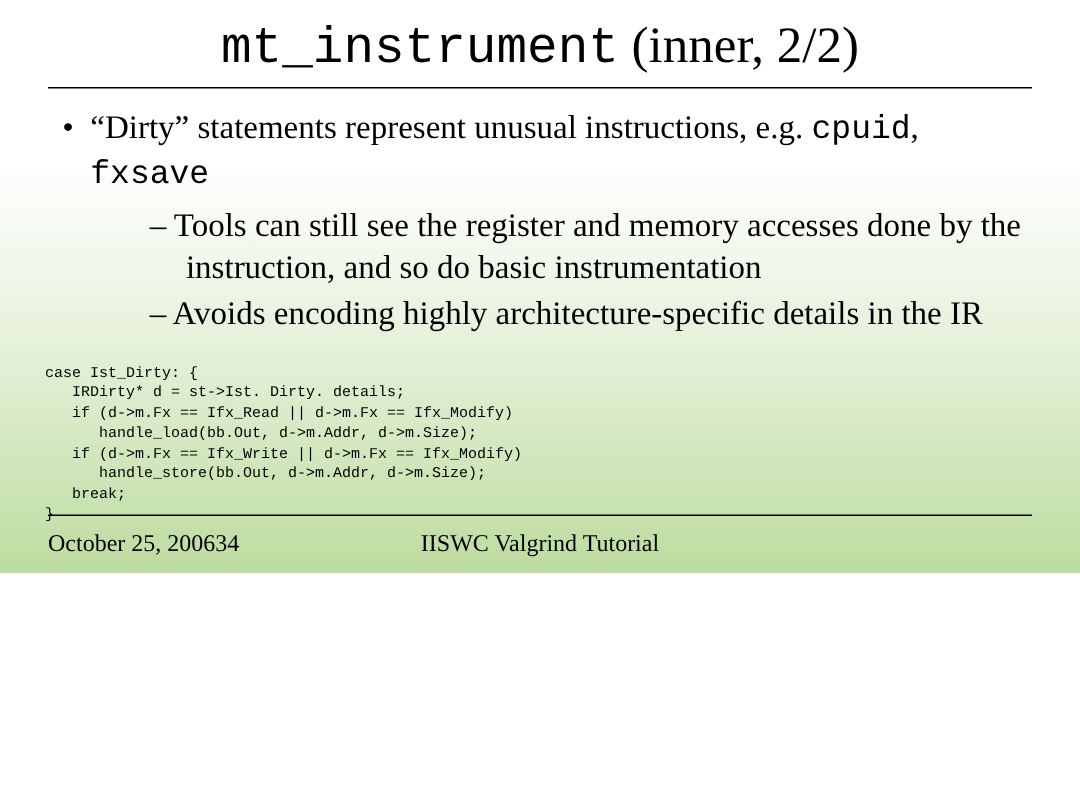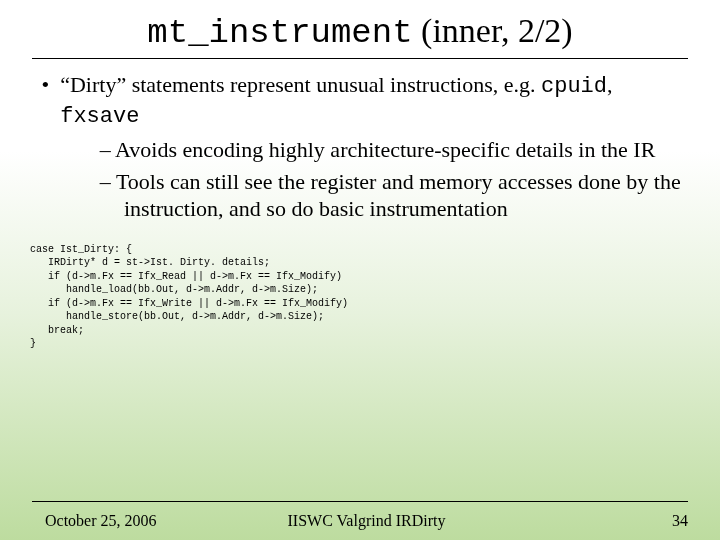--- a/index.html
+++ b/index.html
@@ -6,21 +6,21 @@
     margin: 0;
     padding: 0;
     width: 720px;
     height: 540px;
     overflow: hidden;
     font-family: "Times New Roman", Times, serif;
     color: #000;
   }
   .slide {
     width: 720px;
-    height: 540px;
+    height: 382px;
     box-sizing: border-box;
     background: linear-gradient(to bottom, #ffffff 0%, #ffffff 28%, #e7f2dd 58%, #bddc9f 100%);
     position: relative;
   }
   .title {
     text-align: center;
     font-size: 34px;
     padding: 12px 0 4px 0;
   }
   .title .mono { font-family: "Courier New", Courier, monospace; }
@@ -54,61 +54,60 @@
     position: absolute;
     left: 32px;
     right: 32px;
     bottom: 38px;
     border: none;
     border-top: 1px solid #000;
     margin: 0;
   }
   .footer {
     position: absolute;
-    left: 45px;
+    left: 32px;
     right: 32px;
     bottom: 10px;
     font-size: 16px;
     display: flex;
-    justify-content: space-between;
     align-items: baseline;
   }
   .footer .center { position: absolute; left: 0; right: 0; text-align: center; }
 </style>
 </head>
 <body>
 
 <div class="slide">
 
   <div class="title">
     <span class="mono">mt_instrument</span><span> (inner, 2/2)</span>
   </div>
   <hr class="title-rule">
 
   <div class="content">
     <ul class="lvl1">
       <li>
         <span>“Dirty” statements represent unusual instructions, e.g. </span><span class="mono">cpuid</span><span>, </span><span class="mono">fxsave</span>
         <div class="sub">
+          <div class="dash-line">– <span>Tools can still see the register and memory accesses done by the instruction, and so do basic instrumentation</span></div>
           <div class="dash-line">– <span>Avoids encoding highly architecture-specific details in the IR</span></div>
-          <div class="dash-line">– <span>Tools can still see the register and memory accesses done by the instruction, and so do basic instrumentation</span></div>
         </div>
       </li>
     </ul>
   </div>
 
   <div class="code">case Ist_Dirty: {
    IRDirty* d = st-&gt;Ist. Dirty. details;
    if (d-&gt;m.Fx == Ifx_Read || d-&gt;m.Fx == Ifx_Modify)
       handle_load(bb.Out, d-&gt;m.Addr, d-&gt;m.Size);
    if (d-&gt;m.Fx == Ifx_Write || d-&gt;m.Fx == Ifx_Modify)
       handle_store(bb.Out, d-&gt;m.Addr, d-&gt;m.Size);
    break;
 }</div>
 
   <hr class="footer-rule">
   <div class="footer">
     <span>October 25, 2006</span>
-    <span class="center">IISWC Valgrind IRDirty</span>
+    <span class="center">IISWC Valgrind Tutorial</span>
     <span>34</span>
   </div>
 
 </div>
 
 </body></html>

